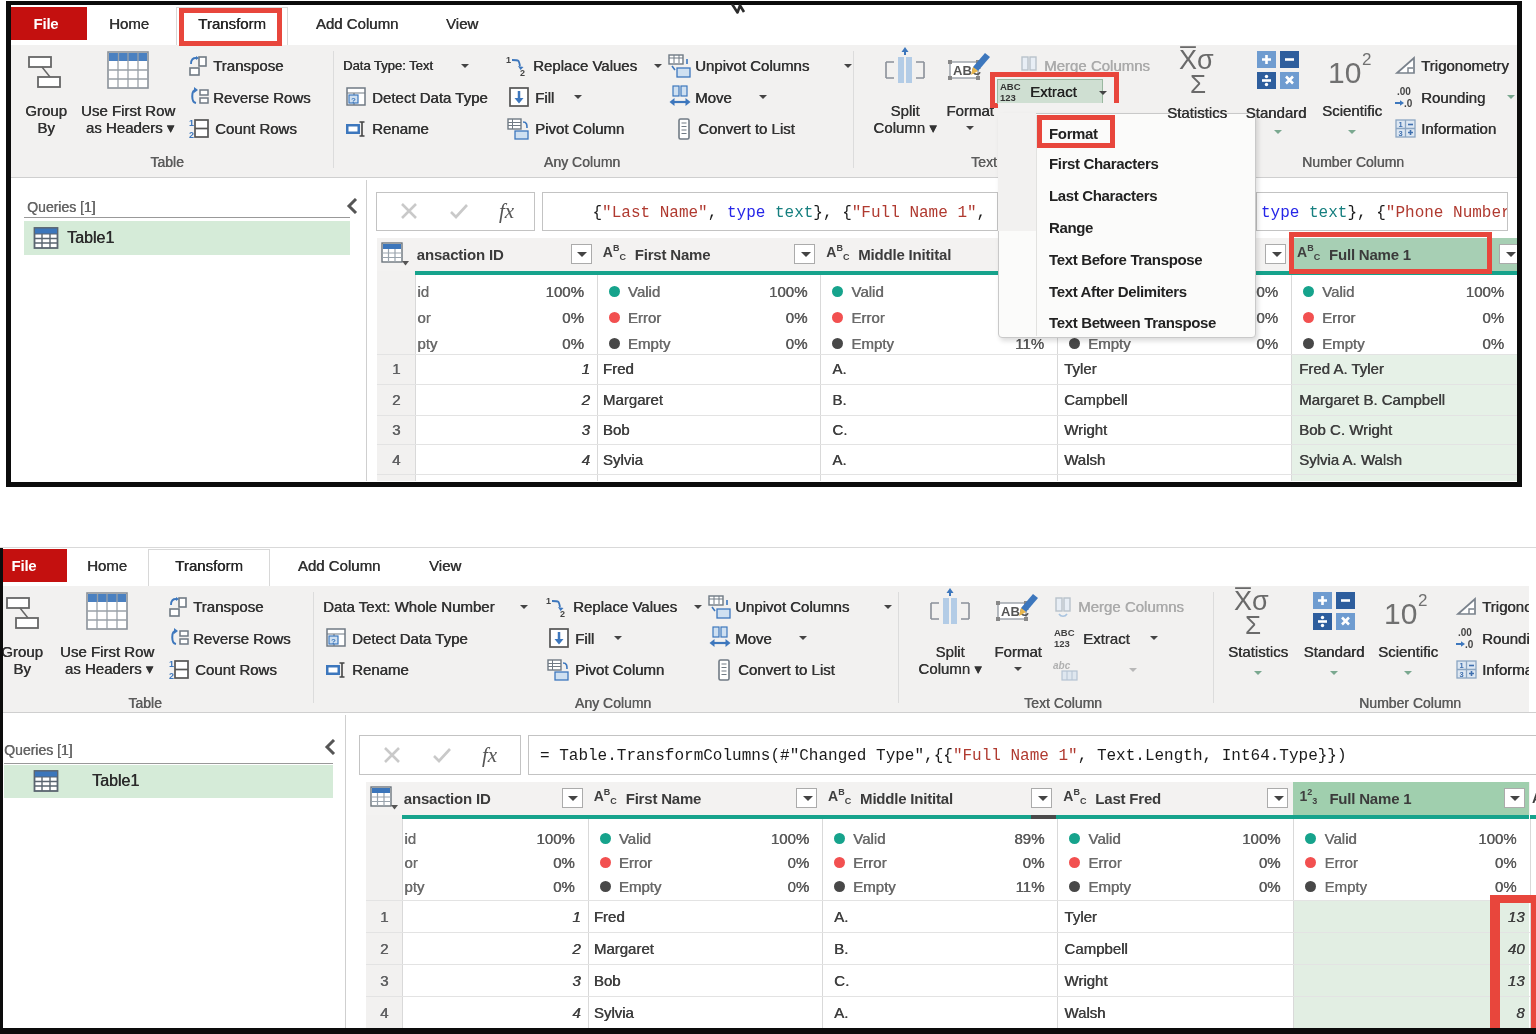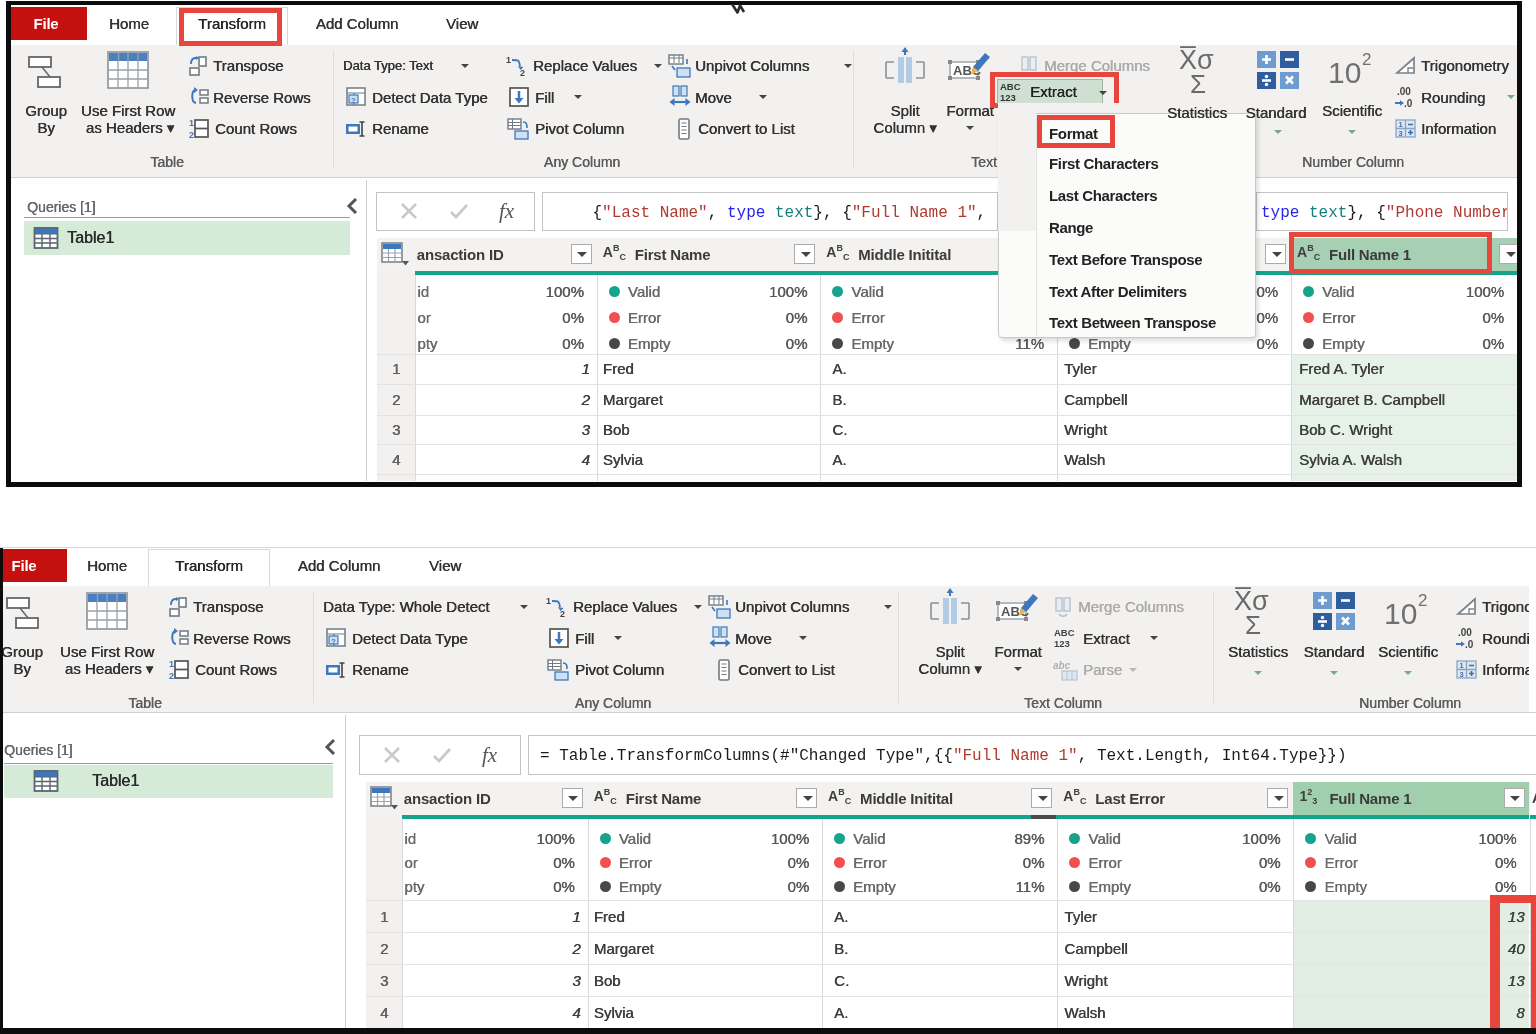--- a/index.html
+++ b/index.html
@@ -398,21 +398,21 @@
       </svg>
       <div style="left:193px;top:78.5px;width:400px;height:23px;line-height:23px;font-size:15px;color:#333;font-weight:400;text-shadow:0.45px 0 currentColor;text-align:left;white-space:nowrap;">Reverse Rows</div>
       <svg style="left:167px;top:109.5px;" width="24" height="24" viewBox="0 0 24 24">
         <text x="2" y="9" font-size="9" font-weight="bold" fill="#3d77bd" font-family="Liberation Sans">1</text>
 <text x="2" y="21" font-size="9" font-weight="bold" fill="#3d77bd" font-family="Liberation Sans">2</text>
 <rect x="8" y="3" width="13" height="17" fill="#fff" stroke="#555" stroke-width="1.7"></rect>
 <path d="M8 11.5h13" stroke="#555" stroke-width="1.7"></path>
       </svg>
       <div style="left:195px;top:110.0px;width:400px;height:23px;line-height:23px;font-size:15px;color:#333;font-weight:400;text-shadow:0.45px 0 currentColor;text-align:left;white-space:nowrap;">Count Rows</div>
       <div style="left:45.0px;top:143.5px;width:200px;height:22px;line-height:22px;font-size:14px;color:#5c5c5c;font-weight:400;text-shadow:0.45px 0 currentColor;text-align:left;white-space:nowrap;text-align:center;">Table</div>
-      <div style="left:323px;top:47.0px;width:400px;height:23px;line-height:23px;font-size:15px;color:#333;font-weight:400;text-shadow:0.45px 0 currentColor;text-align:left;white-space:nowrap;">Data Type: Whole Detect</div>
+      <div style="left:323px;top:47.0px;width:400px;height:23px;line-height:23px;font-size:15px;color:#333;font-weight:400;text-shadow:0.45px 0 currentColor;text-align:left;white-space:nowrap;">Data Text: Whole Number</div>
       <div style="left:520px;top:56.5px;width:0;height:0;border-left:4px solid transparent;border-right:4px solid transparent;border-top:4px solid #444;"></div>
       <svg style="left:325px;top:79px;" width="22" height="22" viewBox="0 0 22 22">
         <rect x="2" y="2" width="18" height="17" fill="#fff" stroke="#707a84" stroke-width="1.5"></rect>
 <path d="M2 7h18M9 7v12" stroke="#707a84" stroke-width="1.2"></path>
 <rect x="4" y="9" width="9" height="8" fill="#cfe0f1" stroke="#3d77bd" stroke-width="1.2"></rect>
 <text x="6" y="16.5" font-size="8" font-weight="bold" fill="#3d77bd" font-family="Liberation Sans">?</text>
       </svg>
       <div style="left:352px;top:78.5px;width:400px;height:23px;line-height:23px;font-size:15px;color:#333;font-weight:400;text-shadow:0.45px 0 currentColor;text-align:left;white-space:nowrap;">Detect Data Type</div>
       <svg style="left:325px;top:110.5px;" width="22" height="22" viewBox="0 0 22 22">
         <rect x="1" y="6" width="14" height="10" fill="#3d77bd"></rect>
@@ -497,21 +497,20 @@
         <text x="1" y="10" font-size="9.5" font-weight="bold" fill="#3f3f3f" font-family="Liberation Sans" letter-spacing="0">ABC</text>
 <text x="1" y="21" font-size="9.5" font-weight="bold" fill="#3f3f3f" font-family="Liberation Sans">123</text>
       </svg>
       <div style="left:1083px;top:78.5px;width:400px;height:23px;line-height:23px;font-size:15px;color:#333;font-weight:400;text-shadow:0.45px 0 currentColor;text-align:left;white-space:nowrap;">Extract</div>
       <div style="left:1150px;top:88px;width:0;height:0;border-left:4px solid transparent;border-right:4px solid transparent;border-top:4px solid #444;"></div>
       <svg style="left:1053px;top:109.5px;" width="27" height="24" viewBox="0 0 27 24">
         <text x="0" y="11" font-size="10" font-weight="bold" fill="#b0b0b0" font-family="Liberation Sans" font-style="italic">abc</text>
 <rect x="9" y="13" width="15" height="9" fill="#dfe7ef" stroke="#b5c3d2" stroke-width="1.2"></rect>
 <path d="M14 13v9M19 13v9" stroke="#b5c3d2" stroke-width="1"></path>
       </svg>
-      <div style="left:1083px;top:110.0px;width:400px;height:23px;line-height:23px;font-size:15px;color:#ababab;font-weight:400;text-shadow:0.45px 0 currentColor;text-align:left;white-space:nowrap;">Parse</div>
       <div style="left:1129px;top:119.5px;width:0;height:0;border-left:4px solid transparent;border-right:4px solid transparent;border-top:4px solid #b8b8b8;"></div>
       <div style="left:963.0px;top:143.5px;width:200px;height:22px;line-height:22px;font-size:14px;color:#5c5c5c;font-weight:400;text-shadow:0.45px 0 currentColor;text-align:left;white-space:nowrap;text-align:center;">Text Column</div>
       <svg style="left:1232px;top:38px;" width="52" height="52" viewBox="0 0 52 52">
         <text x="2" y="24" font-size="27" fill="#6a6a6a" font-family="Liberation Sans">X̅σ</text>
 <text x="13" y="48" font-size="26" fill="#6a6a6a" font-family="Liberation Sans">Σ</text>
       </svg>
       <div style="left:1158.0px;top:91.5px;width:200px;height:23px;line-height:23px;font-size:15px;color:#333;font-weight:400;text-shadow:0.45px 0 currentColor;text-align:left;white-space:nowrap;text-align:center;">Statistics</div>
       <div style="left:1254px;top:122.5px;width:0;height:0;border-left:4px solid transparent;border-right:4px solid transparent;border-top:4px solid #7aa88f;"></div>
       <svg style="left:1309px;top:38px;" width="50" height="50" viewBox="0 0 50 50">
         <rect x="4" y="6" width="19" height="17" fill="#6f9cd0"></rect>
@@ -610,21 +609,21 @@
       <div style="left:625.7px;top:238.8px;width:400px;height:23px;line-height:23px;font-size:15px;color:#3b3b3b;font-weight:700;letter-spacing:-0.2px;text-align:left;white-space:nowrap;">First Name</div>
       <div style="left:796.1px;top:240px;width:21px;height:20px;background:#fff;border:1px solid #ababab;">
         <div style="left:5.5px;top:7.0px;width:0;height:0;border-left:5px solid transparent;border-right:5px solid transparent;border-top:5.5px solid #444;"></div>
       </div>
       <div style="left:828.1px;top:239.25px;width:30px;height:22px;font-weight:bold;color:#3f3f3f;font-size:14px;"><span style="position:static">A</span><span style="position:static;font-size:9px;vertical-align:super;">B</span><span style="position:static;font-size:9px;vertical-align:sub;">C</span></div>
       <div style="left:860.1px;top:238.8px;width:400px;height:23px;line-height:23px;font-size:15px;color:#3b3b3b;font-weight:700;letter-spacing:-0.2px;text-align:left;white-space:nowrap;">Middle Initital</div>
       <div style="left:1031.3px;top:240px;width:21px;height:20px;background:#fff;border:1px solid #ababab;">
         <div style="left:5.5px;top:7.0px;width:0;height:0;border-left:5px solid transparent;border-right:5px solid transparent;border-top:5.5px solid #444;"></div>
       </div>
       <div style="left:1063.3px;top:239.25px;width:30px;height:22px;font-weight:bold;color:#3f3f3f;font-size:14px;"><span style="position:static">A</span><span style="position:static;font-size:9px;vertical-align:super;">B</span><span style="position:static;font-size:9px;vertical-align:sub;">C</span></div>
-      <div style="left:1095.3px;top:238.8px;width:400px;height:23px;line-height:23px;font-size:15px;color:#3b3b3b;font-weight:700;letter-spacing:-0.2px;text-align:left;white-space:nowrap;">Last Error</div>
+      <div style="left:1095.3px;top:238.8px;width:400px;height:23px;line-height:23px;font-size:15px;color:#3b3b3b;font-weight:700;letter-spacing:-0.2px;text-align:left;white-space:nowrap;">Last Fred</div>
       <div style="left:1267.4px;top:240px;width:21px;height:20px;background:#fff;border:1px solid #ababab;">
         <div style="left:5.5px;top:7.0px;width:0;height:0;border-left:5px solid transparent;border-right:5px solid transparent;border-top:5.5px solid #444;"></div>
       </div>
       <div style="left:1299.4px;top:239.25px;width:30px;height:22px;font-weight:bold;color:#3f3f3f;font-size:14px;"><span style="position:static">1</span><span style="position:static;font-size:9px;vertical-align:super;">2</span><span style="position:static;font-size:9px;vertical-align:sub;">3</span></div>
       <div style="left:1329.4px;top:238.8px;width:400px;height:23px;line-height:23px;font-size:15px;color:#3b3b3b;font-weight:700;letter-spacing:-0.2px;text-align:left;white-space:nowrap;">Full Name 1</div>
       <div style="left:1503.5px;top:240px;width:21px;height:20px;background:#fff;border:1px solid #ababab;">
         <div style="left:5.5px;top:7.0px;width:0;height:0;border-left:5px solid transparent;border-right:5px solid transparent;border-top:5.5px solid #444;"></div>
       </div>
       <div style="left:404.3px;top:278.5px;width:400px;height:23px;line-height:23px;font-size:15px;color:#6b6b6b;font-weight:400;text-shadow:0.45px 0 currentColor;text-align:left;white-space:nowrap;">id</div>
       <div style="left:374.70000000000005px;top:278.5px;width:200px;height:23px;line-height:23px;font-size:15px;color:#595959;font-weight:400;text-shadow:0.45px 0 currentColor;text-align:left;white-space:nowrap;text-align:right;">100%</div>

